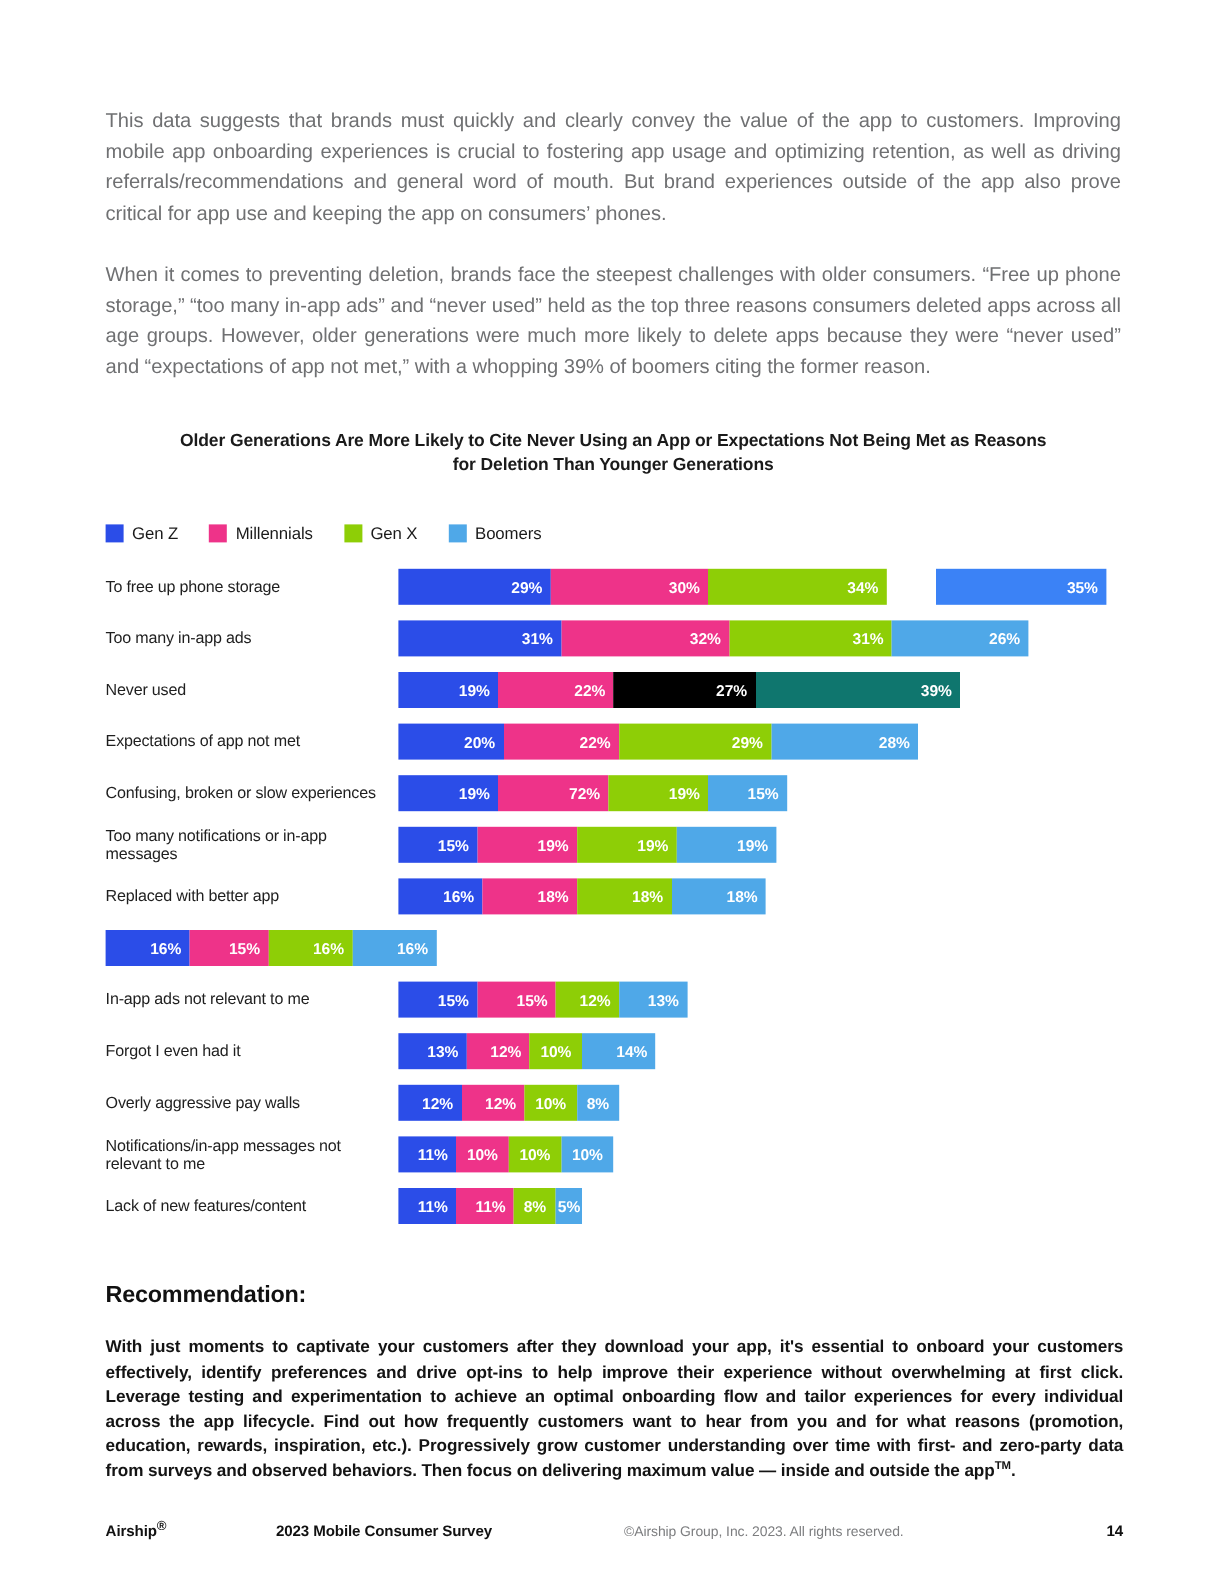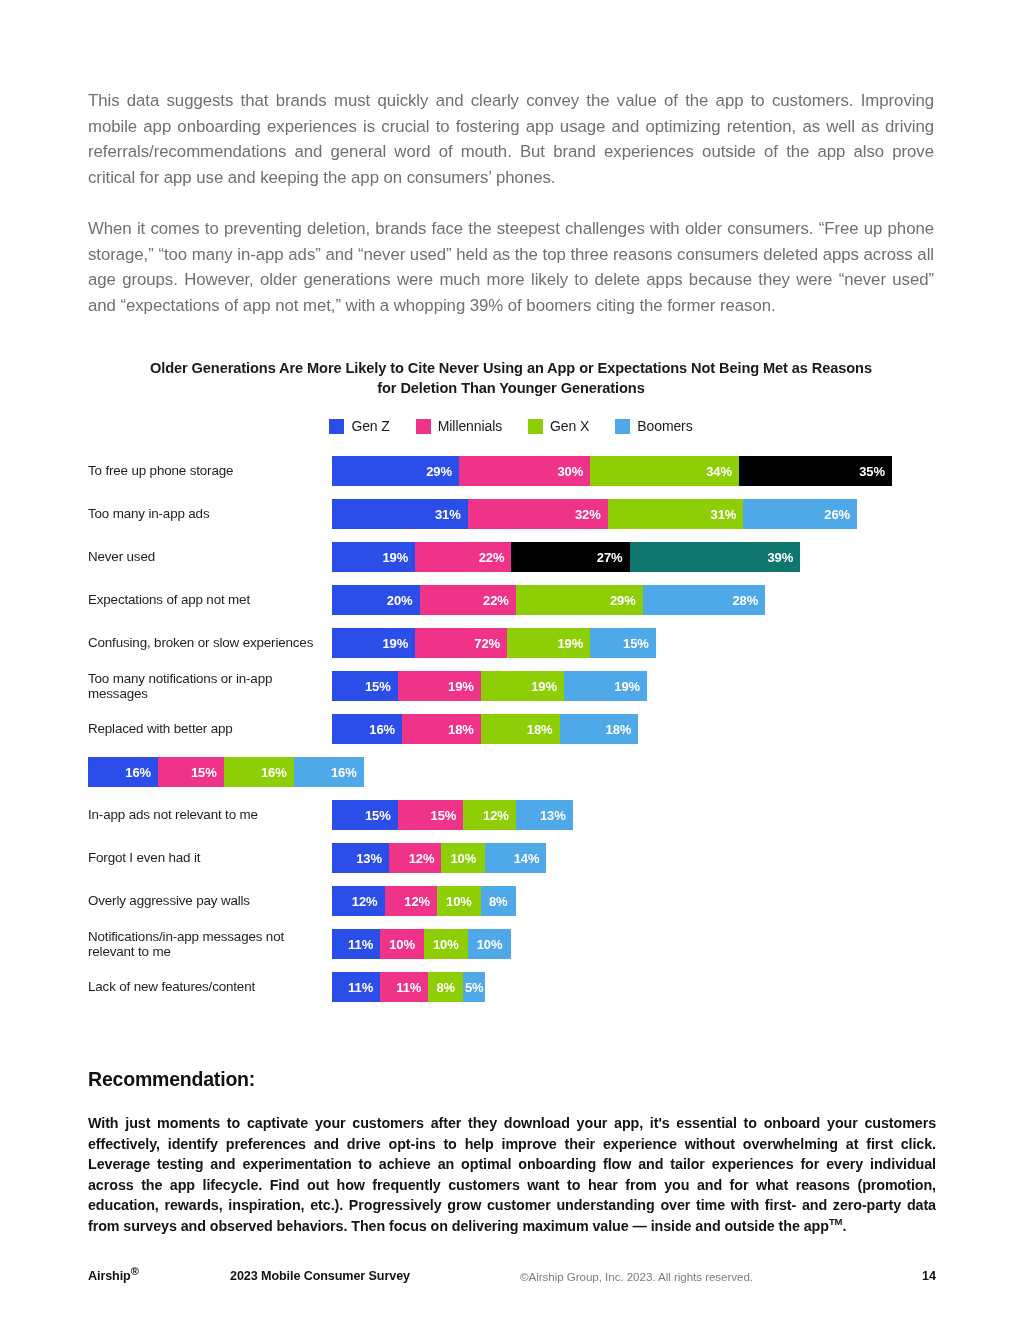--- a/index.html
+++ b/index.html
@@ -49,24 +49,24 @@
     font-weight: bold;
     color: #1a1a1a;
     text-align: center;
     line-height: 20px;
     margin: 0 auto;
     width: 730px;
     letter-spacing: -0.1px;
   }
   .legend {
     display: flex;
-    justify-content: center;
+    justify-content: flex-start;
     align-items: center;
     gap: 26px;
-    margin-top: 20px;
+    margin-top: 38px;
   }
   .legend-item {
     display: flex;
     align-items: center;
     gap: 7px;
   }
   .legend-swatch {
     width: 15px;
     height: 15px;
     display: block;
@@ -237,21 +237,21 @@
           <div class="bar-track">
             <div class="seg" style="background: rgb(43, 77, 232); width: 126.875px;">
               <span class="seg-val">29%</span>
             </div>
             <div class="seg" style="background: rgb(238, 51, 137); width: 131.25px;">
               <span class="seg-val">30%</span>
             </div>
             <div class="seg" style="background: rgb(142, 206, 6); width: 148.75px;">
               <span class="seg-val">34%</span>
             </div>
-            <div class="seg" style="background: #000000; width: 153px;">
+            <div class="seg" style="background: #3b82f6; width: 142px; margin-left: 41px;">
               <span class="seg-val">35%</span>
             </div>
           </div>
         </div>
         <div class="bar-row">
           <div class="bar-label">Too many in-app ads</div>
           <div class="bar-track">
             <div class="seg" style="background: rgb(43, 77, 232); width: 135.625px;">
               <span class="seg-val">31%</span>
             </div>

